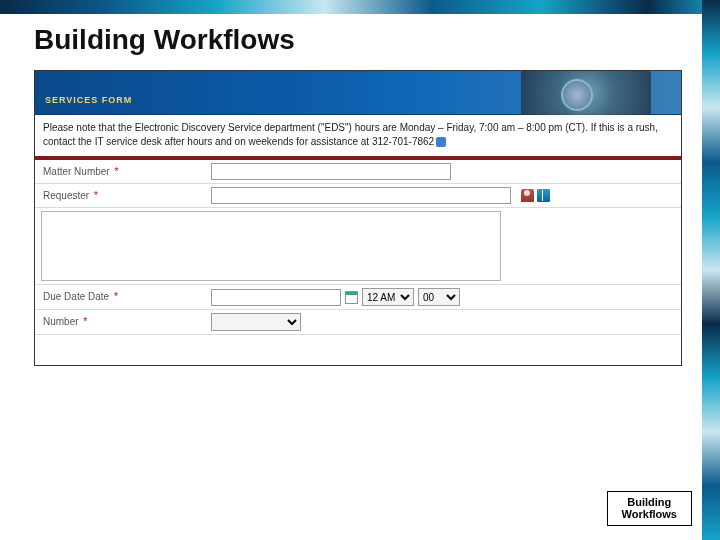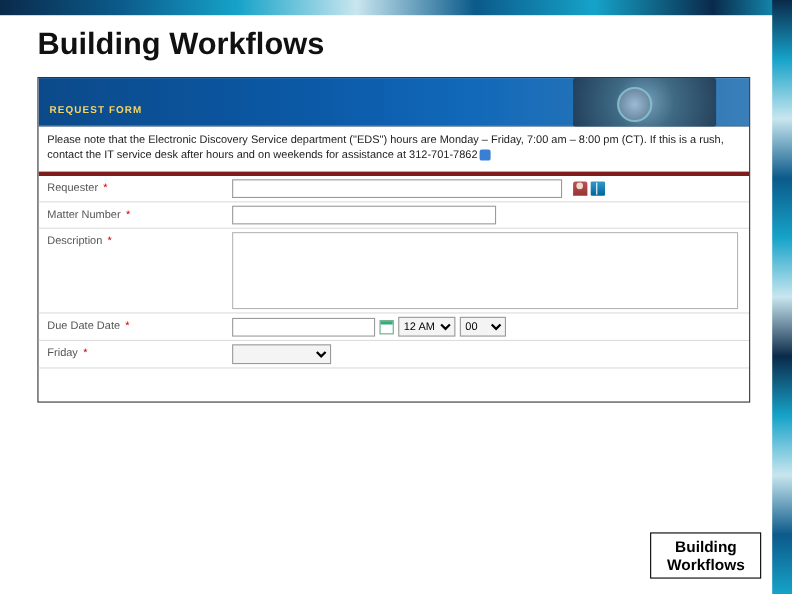--- a/index.html
+++ b/index.html
@@ -35,70 +35,66 @@
   .ico-person::after{content:"";position:absolute;top:1px;left:3px;width:6px;height:6px;background:#edc;border-radius:50%;}
   .ico-book { background: linear-gradient(#39c,#069); border-radius:1px; position:relative; }
   .ico-book::after{content:"";position:absolute;left:5px;top:1px;width:1px;height:11px;background:#fff;}
   .ico-cal { background:#fff; border:1px solid #6a8; position:relative; }
   .ico-cal::before{content:"";position:absolute;top:0;left:0;right:0;height:3px;background:#3a7;}
   .sel { height: 18px; border:1px solid #9a9a9a; background:#f4f4f4; font-size:10px; }
   .sel.time { width: 52px; }
   .sel.min { width: 42px; }
   .sel.office { width: 90px; }
 
-  .footer-label { position: absolute; bottom: 14px; right: 28px; border: 1px solid #000; background: #fff; padding: 4px 14px; font-size: 14px; font-weight: 700; text-align: center; line-height: 1.15; }
+  .footer-label { position: absolute; bottom: 14px; right: 28px; border: 1px solid #000; background: #fff; padding: 4px 14px; font-size: 11px; font-weight: 700; text-align: center; line-height: 1.15; }
 </style>
 </head>
 <body>
 
 <div class="tri-border-top"></div>
 <div class="tri-border-right"></div>
 
 <h1 class="slide-title">Building Workflows</h1>
 
 <div class="form-container">
 
   <div class="banner">
-    <div class="banner-sub">REQUEST FORM</div>
+    <div class="banner-sub">SERVICES FORM</div>
     <div class="banner-art"></div>
   </div>
 
   <div class="notice">
     <span>Please note that the Electronic Discovery Service department ("EDS") hours are Monday – Friday, 7:00 am – 8:00 pm (CT). If this is a rush, contact the IT service desk after hours and on weekends for assistance at 312-701-7862</span><span class="link-icon"></span>
+  </div>
+
+  <div class="field-row">
+    <div class="field-label">
+      <span>Matter Number</span>
+      <span class="req">*</span>
+    </div>
+    <div class="field-input-cell">
+      <input class="text-input" value="" style="">
+    </div>
   </div>
 
   <div class="field-row">
     <div class="field-label">
       <span>Requester</span>
       <span class="req">*</span>
     </div>
     <div class="field-input-cell">
       <input class="text-input wide" value="" style="">
       <span class="picker-icons">
         <span class="ico ico-person"></span>
         <span class="ico ico-book"></span>
       </span>
     </div>
   </div>
 
   <div class="field-row">
-    <div class="field-label">
-      <span>Matter Number</span>
-      <span class="req">*</span>
-    </div>
-    <div class="field-input-cell">
-      <input class="text-input" value="" style="">
-    </div>
-  </div>
-
-  <div class="field-row">
-    <div class="field-label">
-      <span>Description</span>
-      <span class="req">*</span>
-    </div>
     <div class="field-input-cell">
       <textarea class="desc-area" style=""></textarea>
     </div>
   </div>
 
   <div class="field-row">
     <div class="field-label">
       <span>Due Date Date</span>
       <span class="req">*</span>
     </div>
@@ -109,21 +105,21 @@
         <option>12 AM</option>
       </select>
       <select class="sel min">
         <option>00</option>
       </select>
     </div>
   </div>
 
   <div class="field-row">
     <div class="field-label">
-      <span>Friday</span>
+      <span>Number</span>
       <span class="req">*</span>
     </div>
     <div class="field-input-cell">
       <select class="sel office">
         <option></option>
       </select>
     </div>
   </div>
 
 </div>

